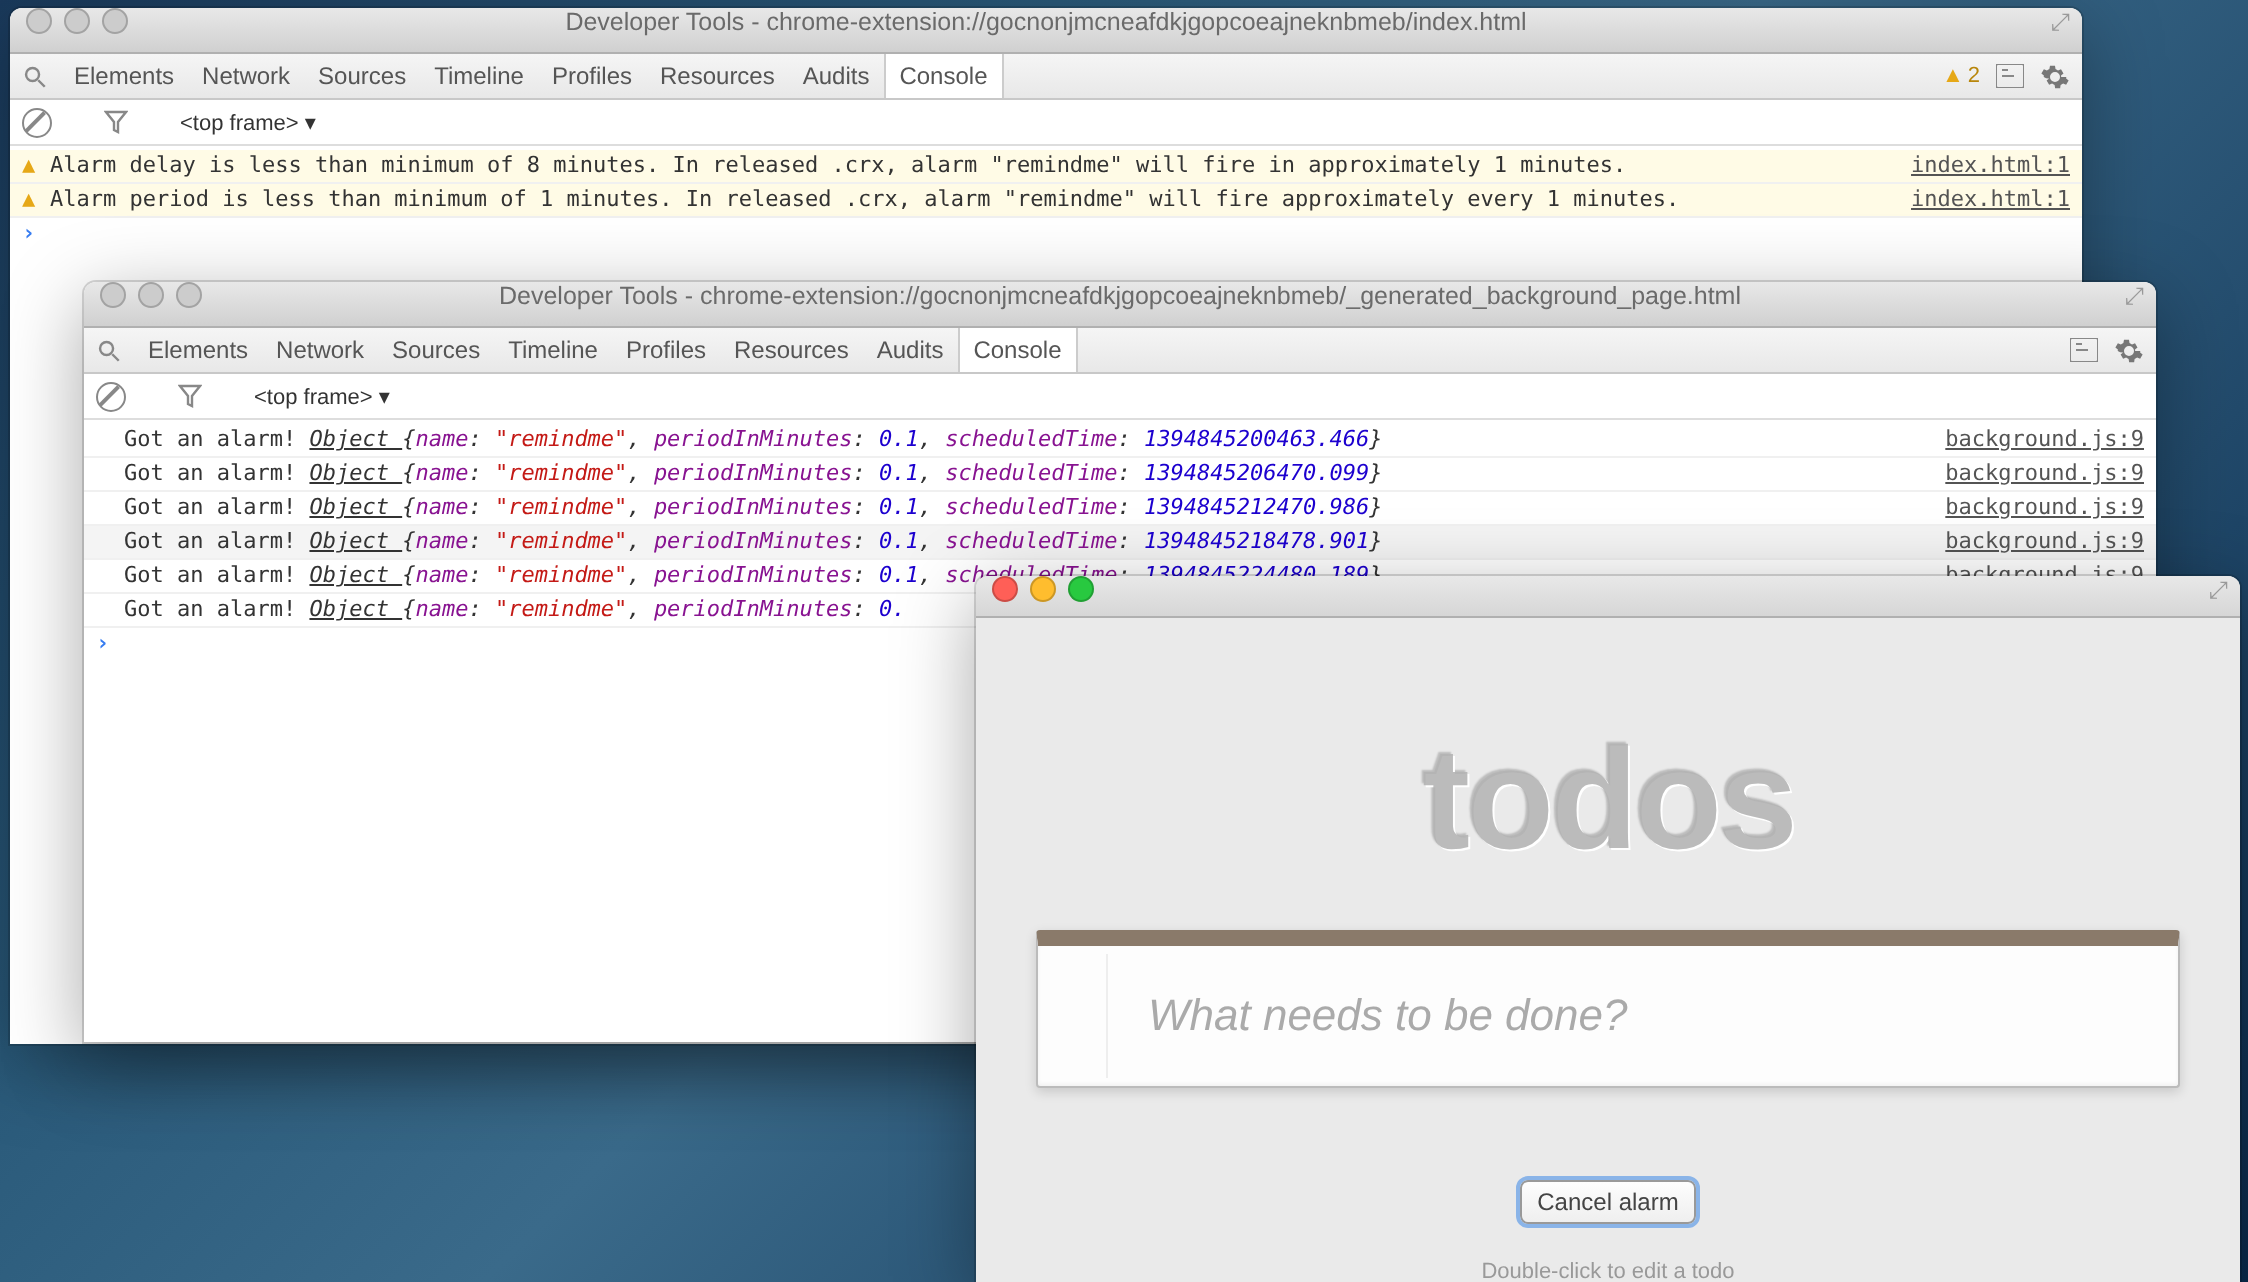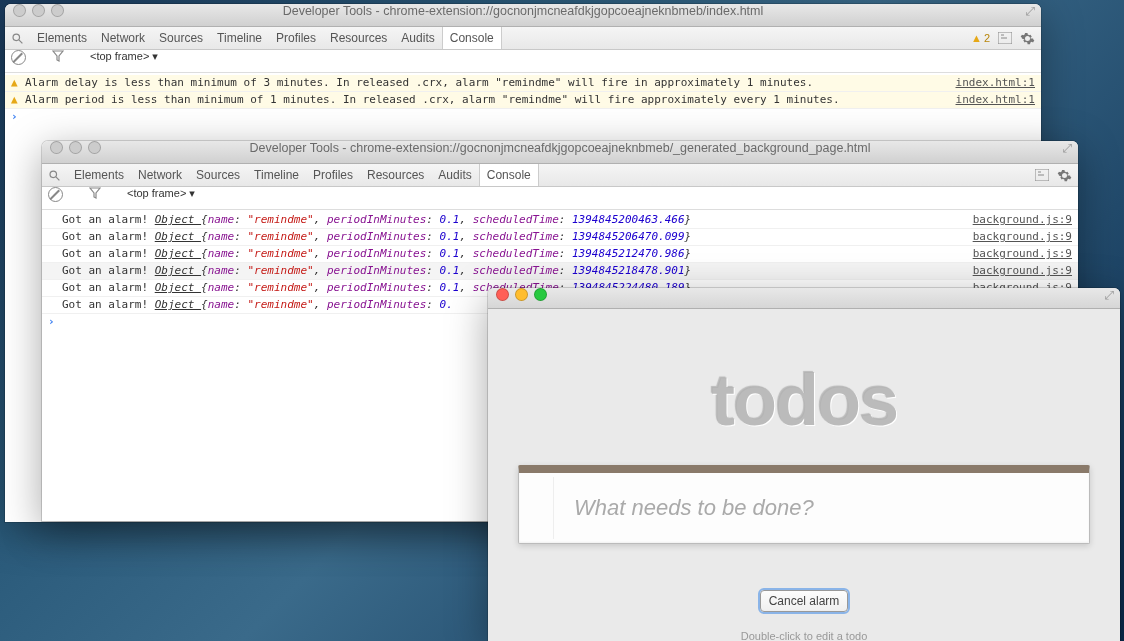--- a/index.html
+++ b/index.html
@@ -97,21 +97,21 @@
   color: #b8860b;
   display: flex;
   align-items: center;
   gap: 2px;
   font-size: 11px;
 }
 .filterbar {
   height: 22px;
   border-bottom: 1px solid #ddd;
   display: flex;
-  align-items: flex-start;
+  align-items: center;
   padding: 0 6px;
   font-size: 11px;
   color: #555;
   gap: 26px;
 }
 .nosign {
   width: 13px; height: 13px;
   border: 1.5px solid #888;
   border-radius: 50%;
   position: relative;
@@ -292,21 +292,21 @@
     <span class="funnel">
       <svg width="12" height="12" viewBox="0 0 12 12">
           <path d="M1 1h10L7 6v5l-2-1V6z" fill="none" stroke="#888" stroke-width="1.2"></path>
         </svg>
     </span>
     <span class="frame-select">&lt;top frame&gt; ▾</span>
   </div>
   <div class="console-body">
     <div class="console-row warn">
       <span class="row-icon warn-tri">▲</span>
-      <span class="row-msg">Alarm delay is less than minimum of 3 minutes. In released .crx, alarm "remindme" will fire in approximately 1 minutes.</span>
+      <span class="row-msg">Alarm delay is less than minimum of 8 minutes. In released .crx, alarm "remindme" will fire in approximately 1 minutes.</span>
       <span class="row-src">index.html:1</span>
     </div>
     <div class="console-row warn">
       <span class="row-icon warn-tri">▲</span>
       <span class="row-msg">Alarm period is less than minimum of 1 minutes. In released .crx, alarm "remindme" will fire approximately every 1 minutes.</span>
       <span class="row-src">index.html:1</span>
     </div>
     <div class="prompt">›</div>
   </div>
 </div>

